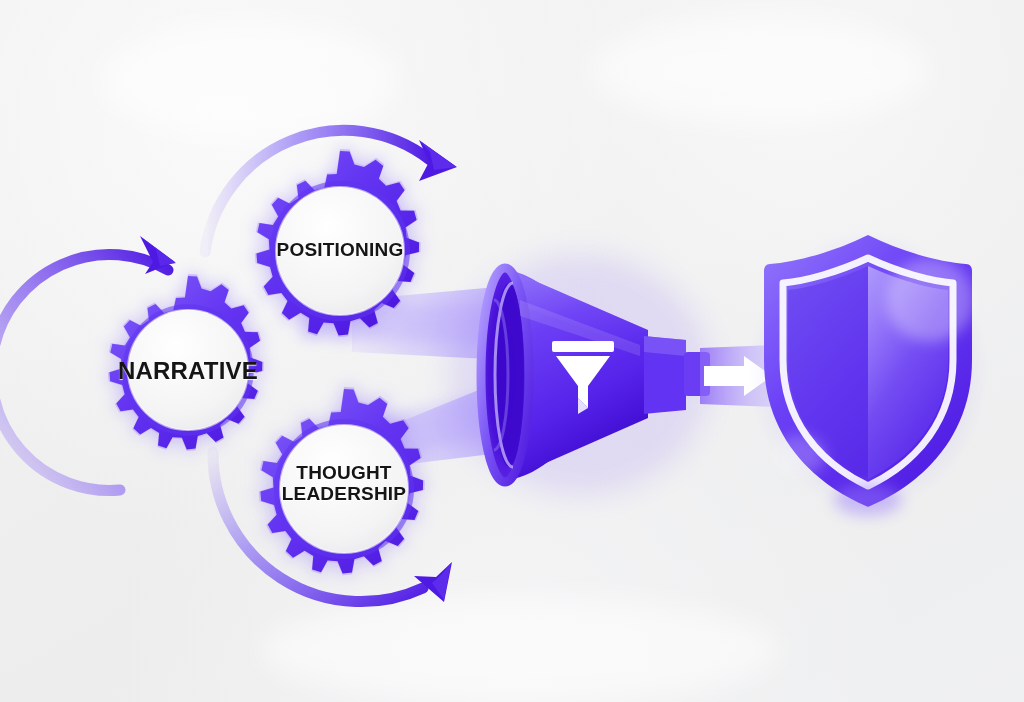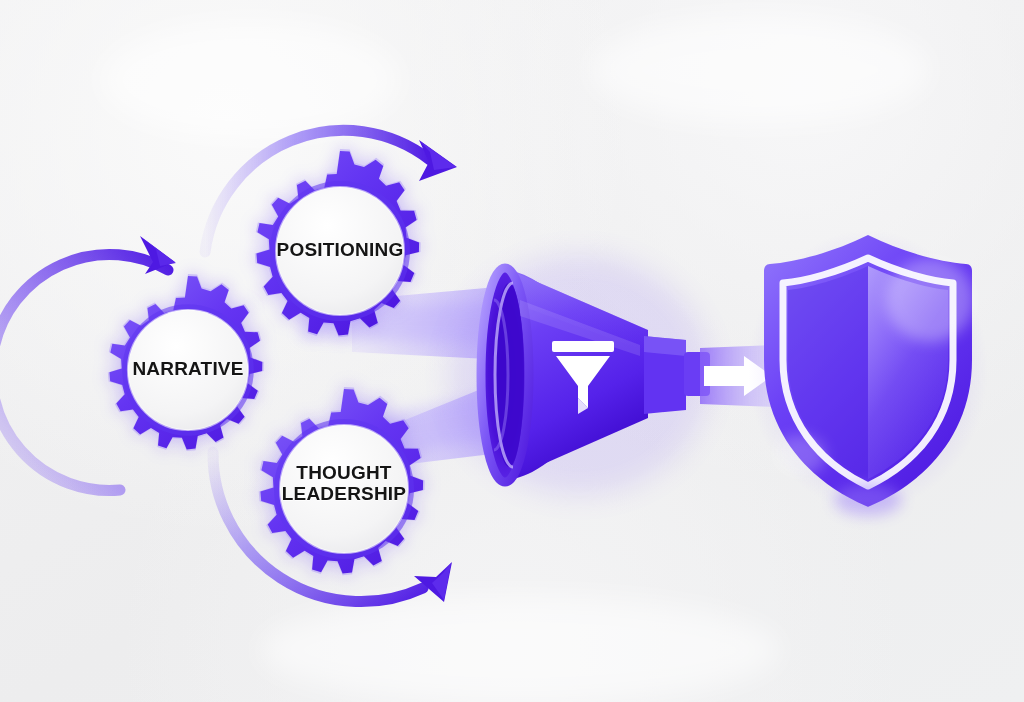--- a/index.html
+++ b/index.html
@@ -25,21 +25,21 @@
     position:absolute;
     color:#151515;
     font-weight:700;
     letter-spacing:.2px;
     text-align:center;
     line-height:1.12;
     white-space:pre-line;
     text-shadow:0 1px 1px rgba(255,255,255,.85);
     pointer-events:none;
   }
-  #lbl-narrative{ left:108px; top:358px; width:160px; font-size:19px; }
+  #lbl-narrative{ left:108px; top:358px; width:160px; font-size:24px; }
   #lbl-positioning{ left:258px; top:239px; width:164px; font-size:19px; }
   #lbl-thought{ left:262px; top:462px; width:164px; font-size:19px; }
   #lbl-brand{
     left:742px; top:503px; width:258px; font-size:27px;
     line-height:1.16; letter-spacing:.3px;
   }
 </style>
 </head>
 <body>
 

